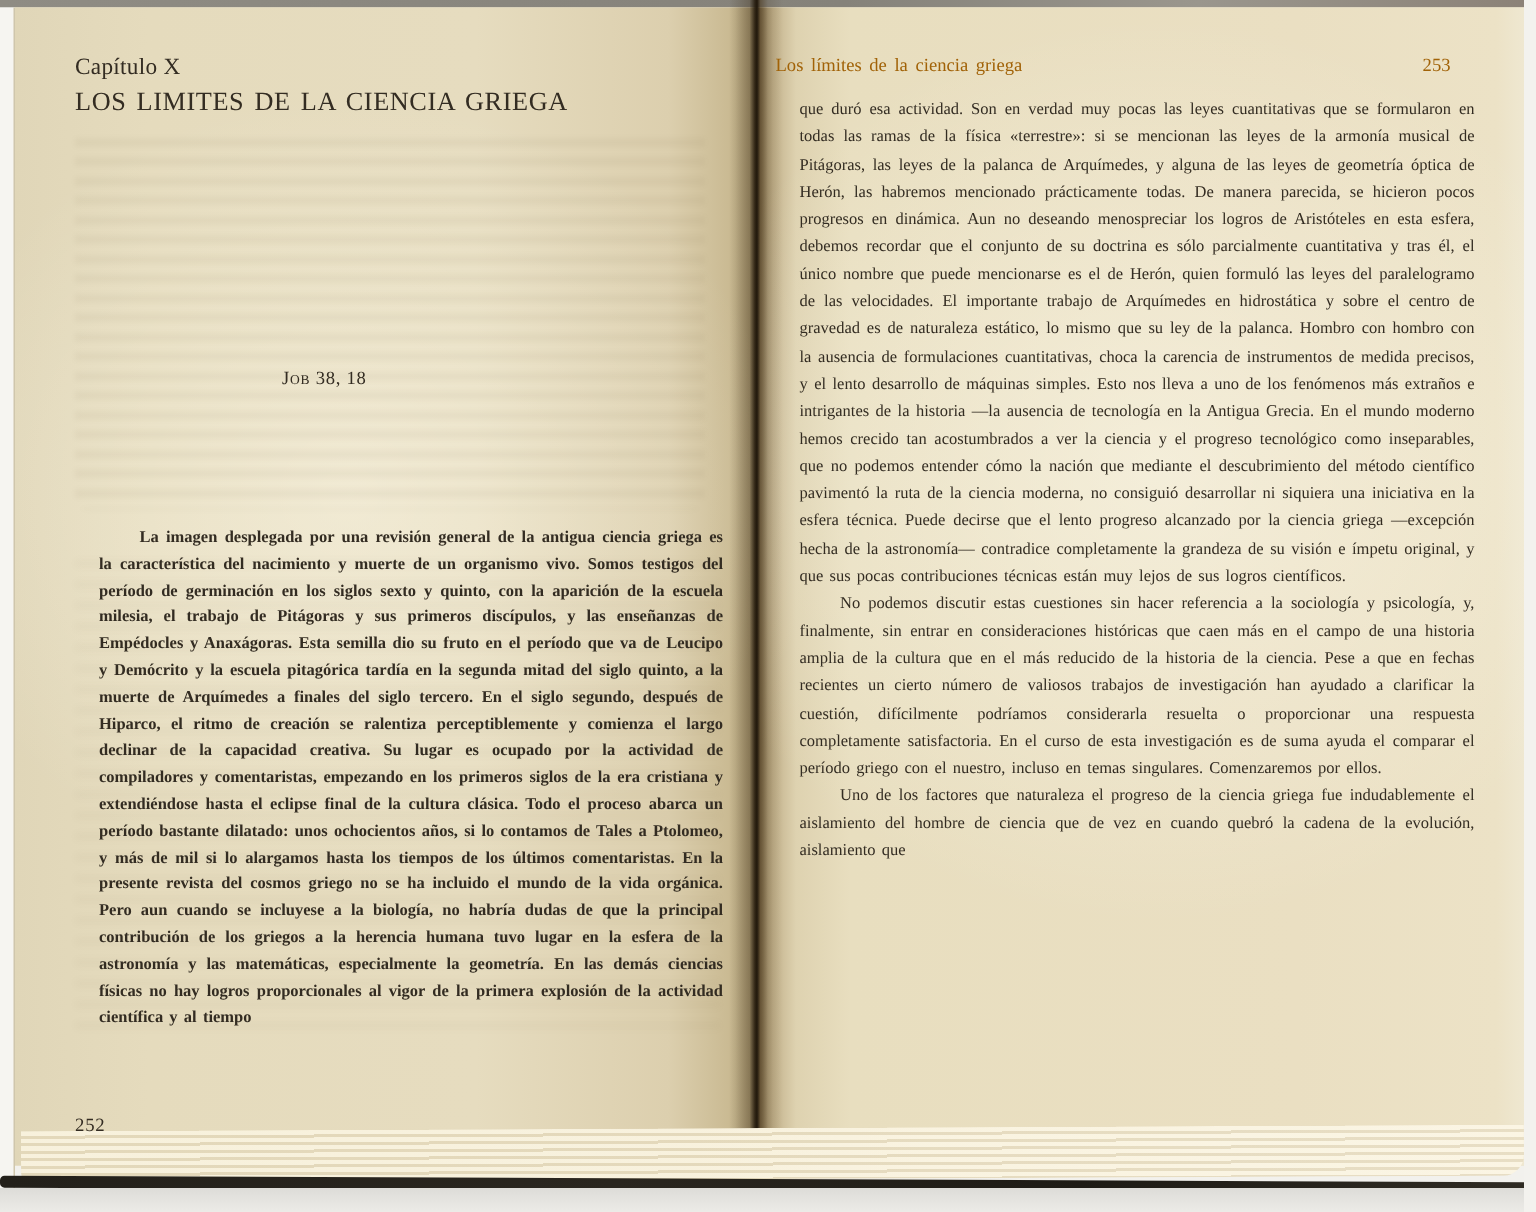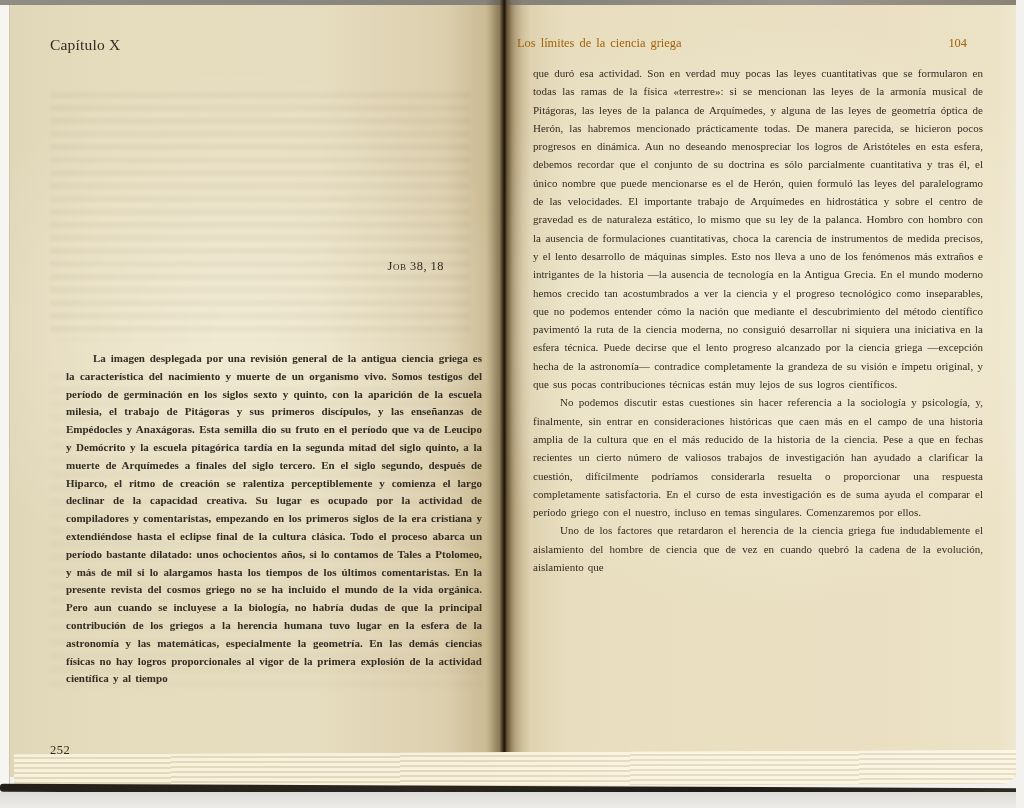--- a/index.html
+++ b/index.html
@@ -96,21 +96,21 @@
   }
   .chapter-title{
     position:absolute;top:52px;left:0;width:100%;
     font-size:17.5px;letter-spacing:.4px;word-spacing:2px;
   }
   .epigraph{
     position:absolute;top:236px;left:138px;width:280px;
     font-size:12.4px;line-height:16.6px;text-align:justify;
   }
   .epigraph .attribution{
-    display:block;margin-top:17px;text-align:right;padding-right:24px;
+    display:block;margin-top:3px;text-align:left;padding-right:24px;
     font-variant:small-caps;letter-spacing:.5px;
   }
   .body-block{
     position:absolute;left:16px;
     font-size:11px;text-align:justify;word-spacing:1.4px;
   }
   .body-left{top:345px;width:416px;line-height:17.8px;font-weight:bold;}
   .body-right{top:59px;width:450px;line-height:18.3px;}
   .body-block p{margin:0;}
   .body-block p.indent{text-indent:27px;}
@@ -142,38 +142,39 @@
 
   <div class="gutter"></div>
 
   <div class="bottom-pages-edge"></div>
   <div class="bottom-shadow-line"></div>
   <div class="table-surface"></div>
   <div class="right-edge-strip"></div>
 
   <div class="col-left ink">
     <div class="chapter-label">Capítulo X</div>
+    <div class="chapter-title">LOS LIMITES DE LA CIENCIA GRIEGA</div>
 
     <div class="epigraph">
       <span class="attribution">Job 38, 18</span>
     </div>
 
     <div class="body-block body-left">
       <p class="indent">La imagen desplegada por una revisión general de la antigua ciencia griega es la característica del nacimiento y muerte de un organismo vivo. Somos testigos del período de germinación en los siglos sexto y quinto, con la aparición de la escuela milesia, el trabajo de Pitágoras y sus primeros discípulos, y las enseñanzas de Empédocles y Anaxágoras. Esta semilla dio su fruto en el período que va de Leucipo y Demócrito y la escuela pitagórica tardía en la segunda mitad del siglo quinto, a la muerte de Arquímedes a finales del siglo tercero. En el siglo segundo, después de Hiparco, el ritmo de creación se ralentiza perceptiblemente y comienza el largo declinar de la capacidad creativa. Su lugar es ocupado por la actividad de compiladores y comentaristas, empezando en los primeros siglos de la era cristiana y extendiéndose hasta el eclipse final de la cultura clásica. Todo el proceso abarca un período bastante dilatado: unos ochocientos años, si lo contamos de Tales a Ptolomeo, y más de mil si lo alargamos hasta los tiempos de los últimos comentaristas. En la presente revista del cosmos griego no se ha incluido el mundo de la vida orgánica. Pero aun cuando se incluyese a la biología, no habría dudas de que la principal contribución de los griegos a la herencia humana tuvo lugar en la esfera de la astronomía y las matemáticas, especialmente la geometría. En las demás ciencias físicas no hay logros proporcionales al vigor de la primera explosión de la actividad científica y al tiempo</p>
     </div>
 
     <div class="folio-left">252</div>
   </div>
 
   <div class="col-right ink">
     <div class="running-header-row">
       <span class="rh-title">Los límites de la ciencia griega</span>
-      <span class="rh-folio">104</span>
+      <span class="rh-folio">253</span>
     </div>
 
     <div class="body-block body-right">
       <p>que duró esa actividad. Son en verdad muy pocas las leyes cuantitativas que se formularon en todas las ramas de la física «terrestre»: si se mencionan las leyes de la armonía musical de Pitágoras, las leyes de la palanca de Arquímedes, y alguna de las leyes de geometría óptica de Herón, las habremos mencionado prácticamente todas. De manera parecida, se hicieron pocos progresos en dinámica. Aun no deseando menospreciar los logros de Aristóteles en esta esfera, debemos recordar que el conjunto de su doctrina es sólo parcialmente cuantitativa y tras él, el único nombre que puede mencionarse es el de Herón, quien formuló las leyes del paralelogramo de las velocidades. El importante trabajo de Arquímedes en hidrostática y sobre el centro de gravedad es de naturaleza estático, lo mismo que su ley de la palanca. Hombro con hombro con la ausencia de formulaciones cuantitativas, choca la carencia de instrumentos de medida precisos, y el lento desarrollo de máquinas simples. Esto nos lleva a uno de los fenómenos más extraños e intrigantes de la historia —la ausencia de tecnología en la Antigua Grecia. En el mundo moderno hemos crecido tan acostumbrados a ver la ciencia y el progreso tecnológico como inseparables, que no podemos entender cómo la nación que mediante el descubrimiento del método científico pavimentó la ruta de la ciencia moderna, no consiguió desarrollar ni siquiera una iniciativa en la esfera técnica. Puede decirse que el lento progreso alcanzado por la ciencia griega —excepción hecha de la astronomía— contradice completamente la grandeza de su visión e ímpetu original, y que sus pocas contribuciones técnicas están muy lejos de sus logros científicos.</p>
       <p class="indent">No podemos discutir estas cuestiones sin hacer referencia a la sociología y psicología, y, finalmente, sin entrar en consideraciones históricas que caen más en el campo de una historia amplia de la cultura que en el más reducido de la historia de la ciencia. Pese a que en fechas recientes un cierto número de valiosos trabajos de investigación han ayudado a clarificar la cuestión, difícilmente podríamos considerarla resuelta o proporcionar una respuesta completamente satisfactoria. En el curso de esta investigación es de suma ayuda el comparar el período griego con el nuestro, incluso en temas singulares. Comenzaremos por ellos.</p>
-      <p class="indent">Uno de los factores que retardaron el herencia de la ciencia griega fue indudablemente el aislamiento del hombre de ciencia que de vez en cuando quebró la cadena de la evolución, aislamiento que</p>
+      <p class="indent">Uno de los factores que naturaleza el progreso de la ciencia griega fue indudablemente el aislamiento del hombre de ciencia que de vez en cuando quebró la cadena de la evolución, aislamiento que</p>
     </div>
   </div>
 
 </div>
 
 </body></html>

